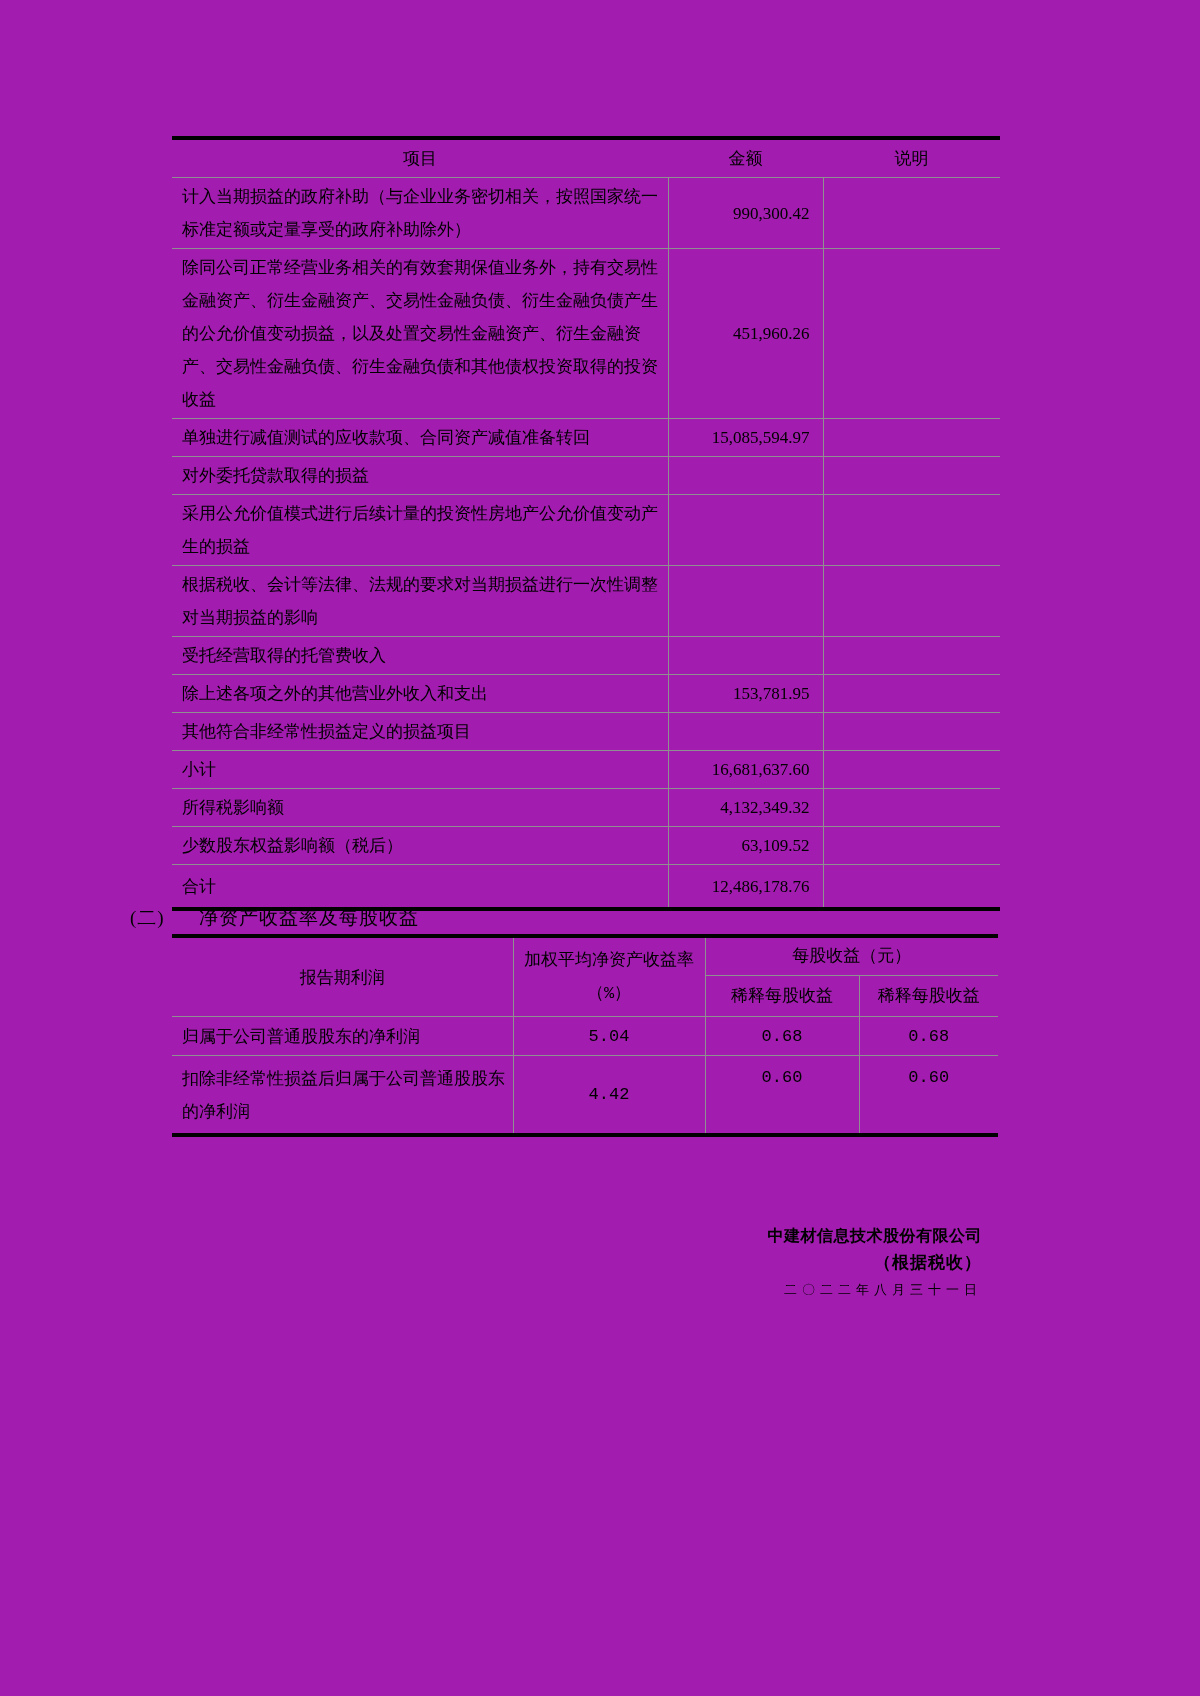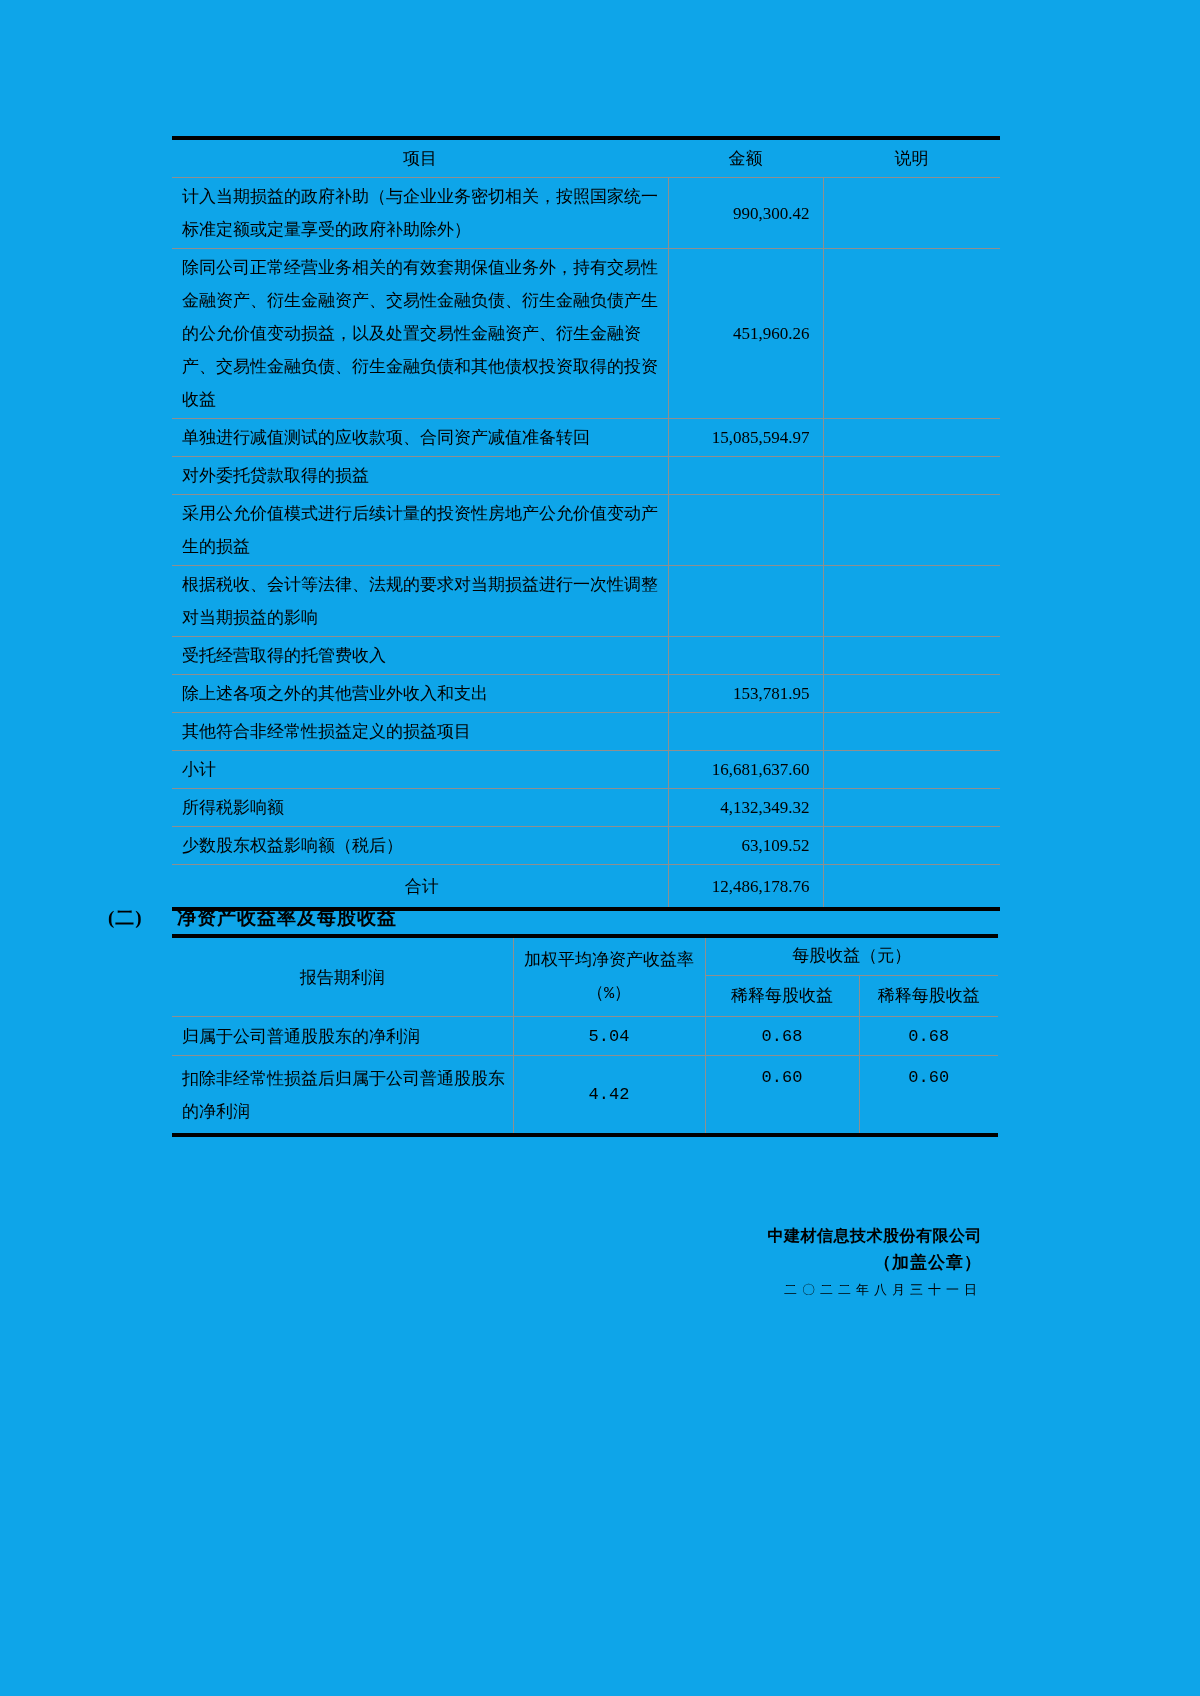--- a/index.html
+++ b/index.html
@@ -1,20 +1,20 @@
 <!DOCTYPE html>
 <html><head>
 <meta charset="utf-8">
 <style>
   html, body { margin: 0; padding: 0; background: #ffffff; }
   .page {
     position: relative;
     width: 1200px;
     height: 1696px;
-    background: #0ea5e9;
+    background: #a21caf;
     color: #000000;
     font-family: "Liberation Serif", "DejaVu Serif", serif;
     font-size: 17px;
     overflow: hidden;
   }
 
   
   table.t1 {
     position: absolute;
     left: 172px;
@@ -32,30 +32,30 @@
     vertical-align: middle;
     border-bottom: 1px solid #8f8f8f;
     word-break: break-all;
   }
   table.t1 thead th { text-align: center; height: 30px; }
   table.t1 td.item { text-align: left; padding-left: 10px; }
   table.t1 td.amt  { text-align: right; padding-right: 13px; border-left: 1px solid #8f8f8f; margin-left: 39px; }
   table.t1 td.note { border-left: 1px solid #8f8f8f; }
   table.t1 tr.single td { height: 33px; }
   table.t1 tr.total td { height: 38px; }
-  table.t1 tr.total td.item { text-align: center; }
+  table.t1 tr.total td.item { }
   table.t1 tr:last-child td { border-bottom: none; }
 
   
   .sec2-heading {
     position: absolute;
-    left: 108px;
+    left: 130px;
     top: 905px;
     font-size: 19px;
-    font-weight: 700;
+    font-weight: 400;
     white-space: nowrap;
   }
   .sec2-num { display: inline-block; width: 69px; letter-spacing: 1px; }
   .sec2-title { letter-spacing: 1px; }
 
   
   table.t2 {
     position: absolute;
     left: 172px;
     top: 934px;
@@ -213,17 +213,17 @@
         <td class="item2">扣除非经常性损益后归属于公司普通股股东的净利润</td>
         <td class="c bl">4.42</td>
         <td class="c bl top">0.60</td>
         <td class="c bl top">0.60</td>
       </tr>
     </tbody>
   </table>
 
   <div class="signature">
     <div class="sig-company">中建材信息技术股份有限公司</div>
-    <div class="sig-seal">（加盖公章）</div>
+    <div class="sig-seal">（根据税收）</div>
     <div class="sig-date">二〇二二年八月三十一日</div>
   </div>
 
 </div>
 
 </body></html>

